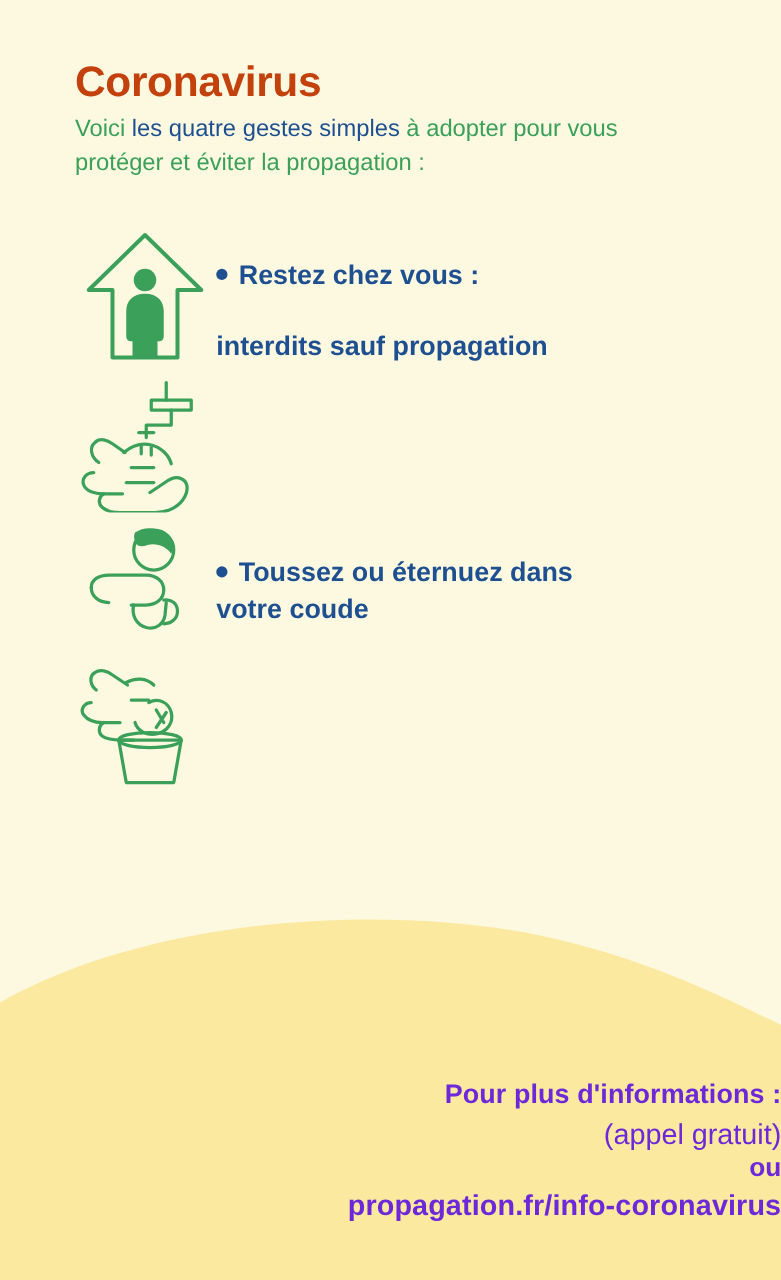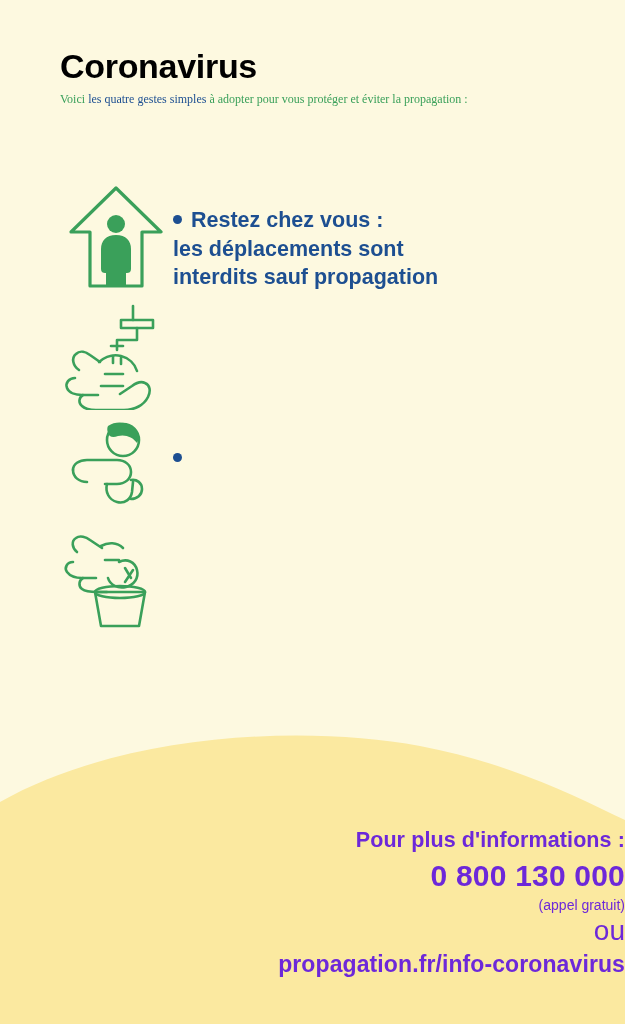--- a/index.html
+++ b/index.html
@@ -38,33 +38,32 @@
   
   .header {
     position: absolute;
     left: 60px;
     top: 48px;
     width: 520px;
   }
   .title {
     font-size: 34px;
     font-weight: bold;
-    color: #000000;
+    color: #c2410c;
     letter-spacing: -0.3px;
     margin: 0 0 6px 0;
     line-height: 1.1;
   }
   .subtitle {
-    font-size: 12px;
+    font-size: 19px;
     line-height: 1.38;
     color: #3aa05a;
     font-weight: 500;
     margin: 0;
     max-width: 490px;
-    font-family: Liberation Serif, serif;
   }
   .subtitle .blue {
     color: #1d4f91;
   }
 
   
   .gestures {
     position: absolute;
     left: 0;
     top: 182px;
@@ -125,27 +124,27 @@
     letter-spacing: 0.1px;
     margin-bottom: 6px;
   }
   .footer-phone {
     font-size: 30px;
     font-weight: bold;
     letter-spacing: 0.2px;
     margin-bottom: 4px;
   }
   .footer-free {
-    font-size: 14px;
+    font-size: 23px;
     font-weight: normal;
     margin-bottom: 2px;
   }
   .footer-ou {
-    font-size: 28px;
-    font-weight: normal;
+    font-size: 21px;
+    font-weight: bold;
     margin-bottom: 4px;
   }
   .footer-url {
     font-size: 23px;
     font-weight: bold;
     letter-spacing: 0.1px;
   }
 </style>
 </head>
 <body>
@@ -172,21 +171,21 @@
             <path d="M52 6 L97 50 L78 50 L78 104 L26 104 L26 50 L7 50 Z"></path>
           </g>
           <g fill="#3aa05a">
             <circle cx="52" cy="42" r="9"></circle>
             <path d="M52 53 c-10 0 -15 6 -15 14 l0 20 c0 3 2 4 4 4 l1 0 0 13 20 0 0 -13 1 0 c2 0 4 -1 4 -4 l0 -20 c0 -8 -5 -14 -15 -14 z"></path>
           </g>
         </svg>
       </div>
       <div class="gesture-text">
         <span class="bullet"></span><span>Restez chez vous :</span><br>
-        <span>les déplacements sont</span><br>
+        <br>
         <span>interdits sauf propagation</span>
       </div>
     </div>
 
     <div class="gesture g2">
       <div class="icon-cell">
         <svg width="110" height="110" viewBox="0 0 110 110" aria-hidden="true">
           <g fill="none" stroke="#3aa05a" stroke-width="2.6" stroke-linejoin="round" stroke-linecap="round">
 
             <path d="M72 6 L72 20"></path>
@@ -219,21 +218,22 @@
             <path d="M12 52 c0 7 6 12 14 12"></path>
 
             <path d="M46 66 c-2 8 2 16 10 18 c8 2 14 -3 15 -10 l1 -10"></path>
 
             <path d="M70 62 c6 -1 11 3 11 9 c0 6 -5 10 -11 10"></path>
           </g>
           <path d="M47 8 c9 -6 22 -4 28 5 c3 4 3 9 1 12 c-4 -6 -12 -9 -19 -7 c-5 2 -9 1 -10 -3 c-1 -3 -1 -5 0 -7 z" fill="#3aa05a"></path>
         </svg>
       </div>
       <div class="gesture-text">
-        <span class="bullet"></span><br>
+        <span class="bullet"></span><span>Toussez ou éternuez dans</span><br>
+        <span>votre coude</span>
       </div>
     </div>
 
     <div class="gesture g4">
       <div class="icon-cell">
         <svg width="110" height="105" viewBox="0 0 110 105" aria-hidden="true">
           <g fill="none" stroke="#3aa05a" stroke-width="2.6" stroke-linejoin="round" stroke-linecap="round">
 
             <path d="M16 26 c-5 -4 -6 -11 -1 -14 c4 -3 10 -1 14 2 l12 8"></path>
             <path d="M12 36 c-6 0 -9 6 -6 10 c3 4 9 6 15 6 l14 0"></path>
@@ -249,19 +249,18 @@
             <ellipse cx="59" cy="66" rx="25" ry="6"></ellipse>
           </g>
         </svg>
       </div>
     </div>
 
   </div>
 
   <div class="footer">
     <div class="footer-line1">Pour plus d'informations :</div>
-    <div class="footer-phone">0 800 130 000</div>
     <div class="footer-free">(appel gratuit)</div>
     <div class="footer-ou">ou</div>
     <div class="footer-url">propagation.fr/info-coronavirus</div>
   </div>
 
 </div>
 
 </body></html>

